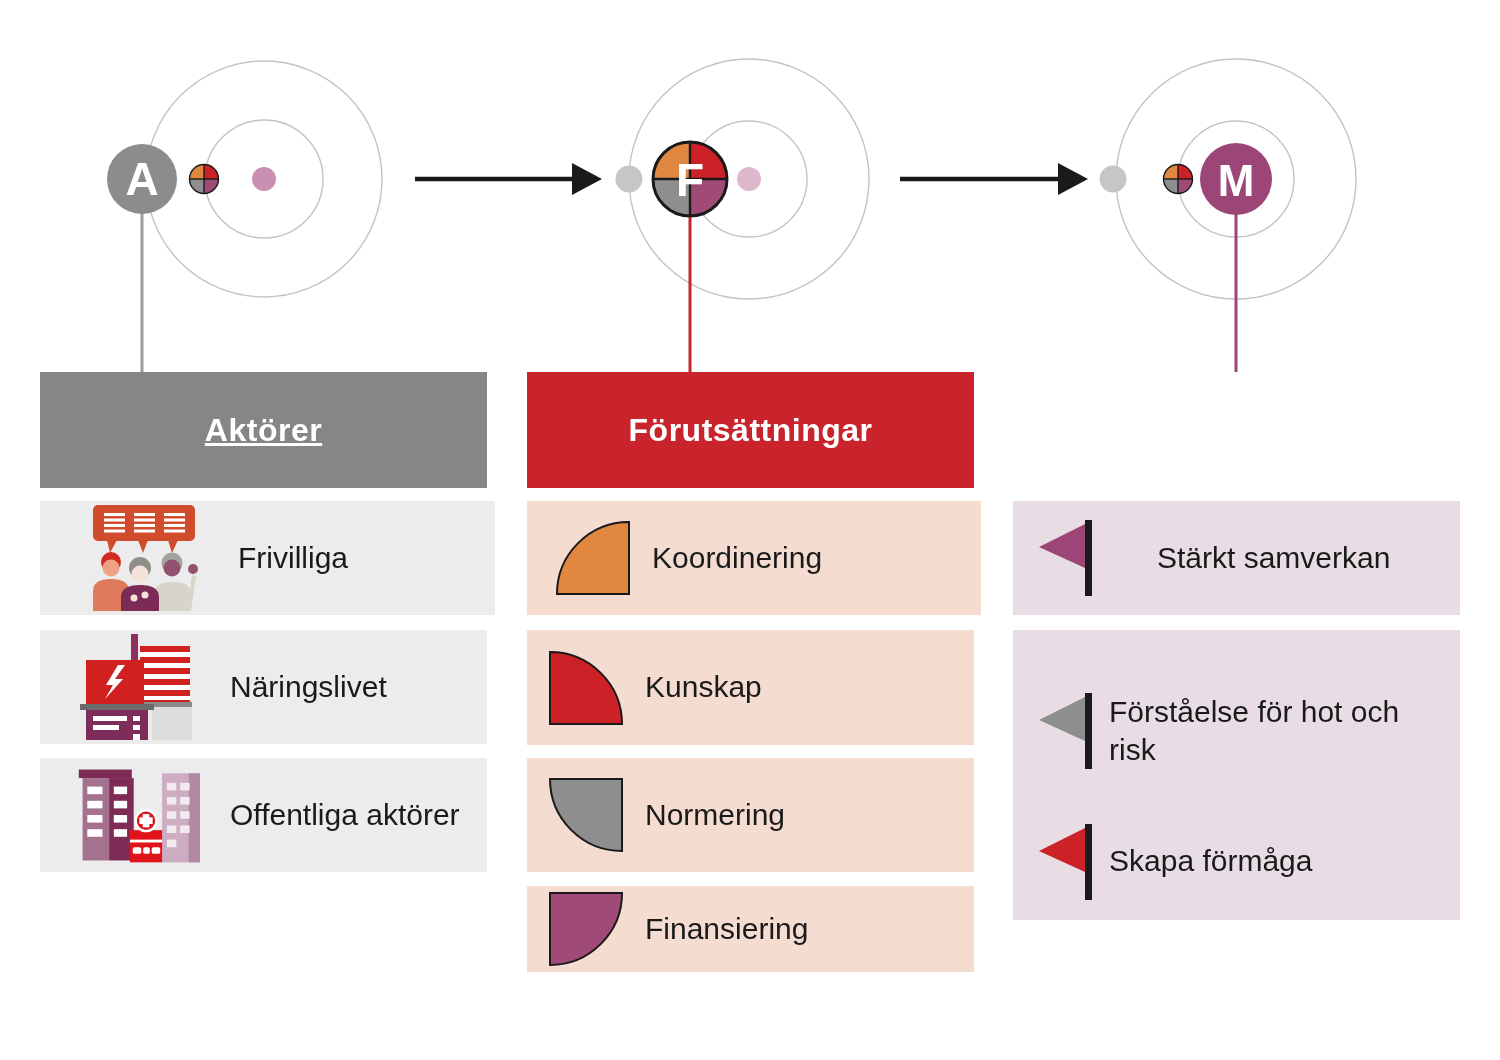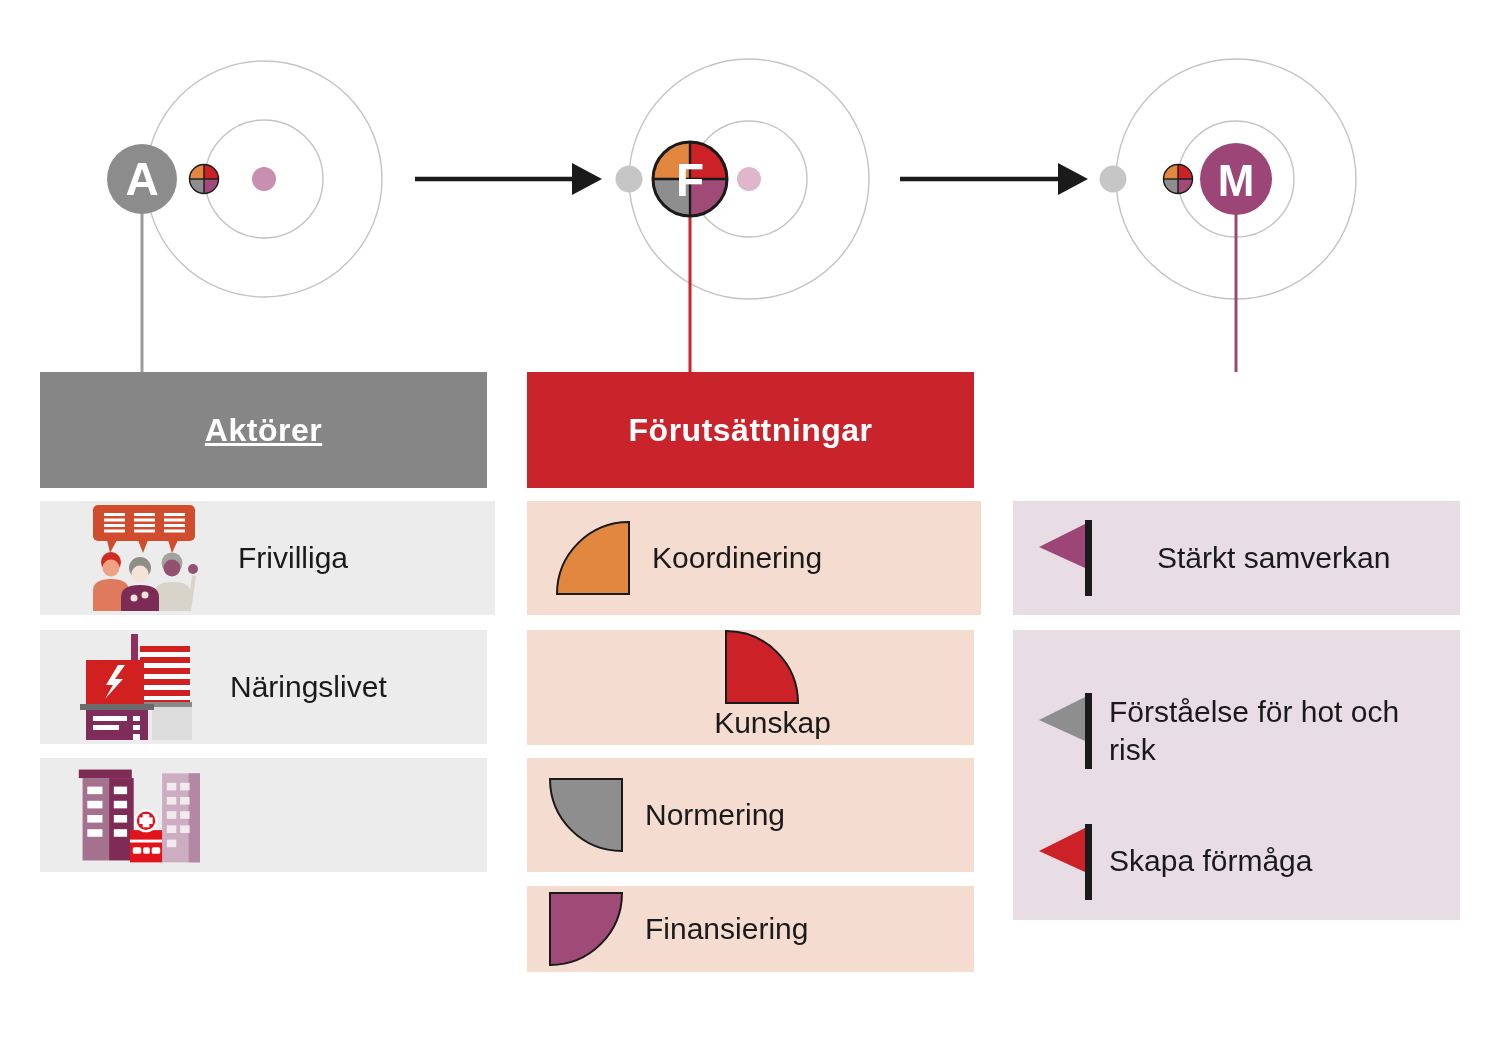--- a/index.html
+++ b/index.html
@@ -212,32 +212,33 @@
       <g fill="#ffffff">
         <rect x="61" y="84" width="9" height="7" rx="2"></rect>
         <rect x="72" y="84" width="7" height="7" rx="2"></rect>
         <rect x="81" y="84" width="9" height="7" rx="2"></rect>
       </g>
 
       <circle cx="75" cy="56" r="11" fill="#e2141b" stroke="#ffffff" stroke-width="2.5"></circle>
       <rect x="71.5" y="49" width="7" height="14" fill="#ffffff"></rect>
       <rect x="68" y="52.5" width="14" height="7" fill="#ffffff"></rect>
     </svg>
+    <span class="label">Offentliga aktörer</span>
   </div>
 
   <div class="header hdr-red" style="left:527px; top:372px;">Förutsättningar</div>
 
   <div class="row c2" style="left:527px; top:501px; height:114px;padding-left:29px;">
     <svg class="icon" width="74" height="74" viewBox="0 0 74 74">
       <path d="M 73,73 L 1,73 A 72,72 0 0 1 73,1 Z" fill="#e2873f" stroke="#1a1a1a" stroke-width="2"></path>
     </svg>
     <span class="label">Koordinering</span>
   </div>
 
-  <div class="row c2" style="left:527px; top:630px; height:115px;flex-direction:column;">
+  <div class="row c2" style="left:527px; top:630px; height:115px;">
     <svg class="icon" width="74" height="74" viewBox="0 0 74 74">
       <path d="M 1,73 L 1,1 A 72,72 0 0 1 73,73 Z" fill="#cb2127" stroke="#1a1a1a" stroke-width="2"></path>
     </svg>
     <span class="label">Kunskap</span>
   </div>
 
   <div class="row c2" style="left:527px; top:758px; height:114px;">
     <svg class="icon" width="74" height="74" viewBox="0 0 74 74">
       <path d="M 73,1 L 73,73 A 72,72 0 0 1 1,1 Z" fill="#8e8e8e" stroke="#1a1a1a" stroke-width="2"></path>
     </svg>

